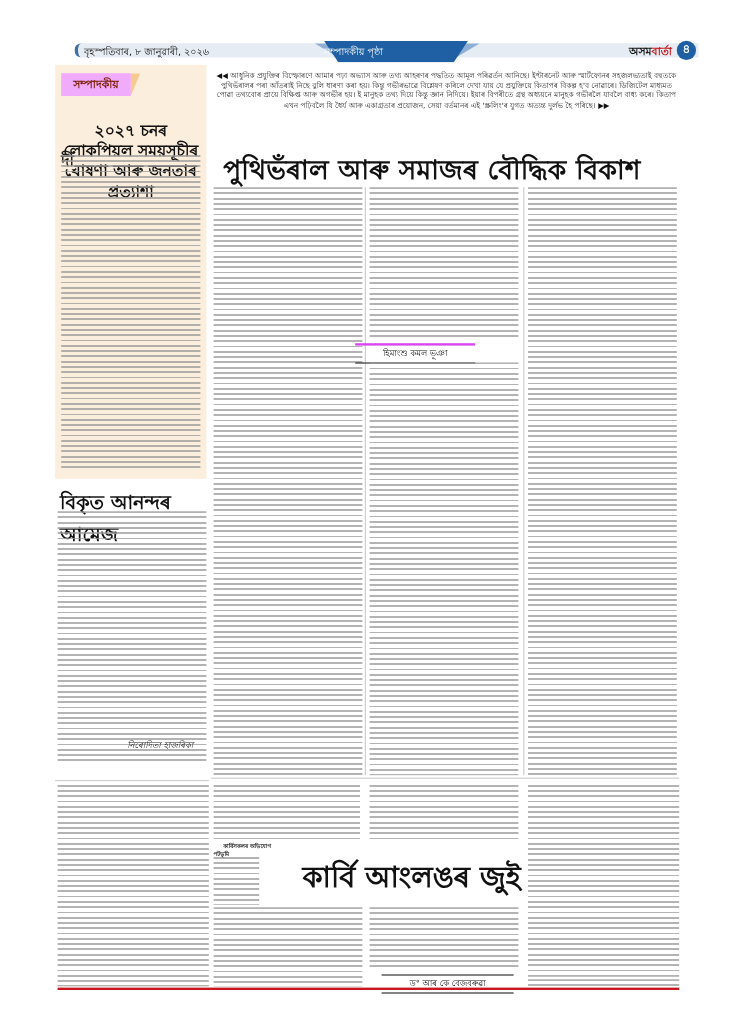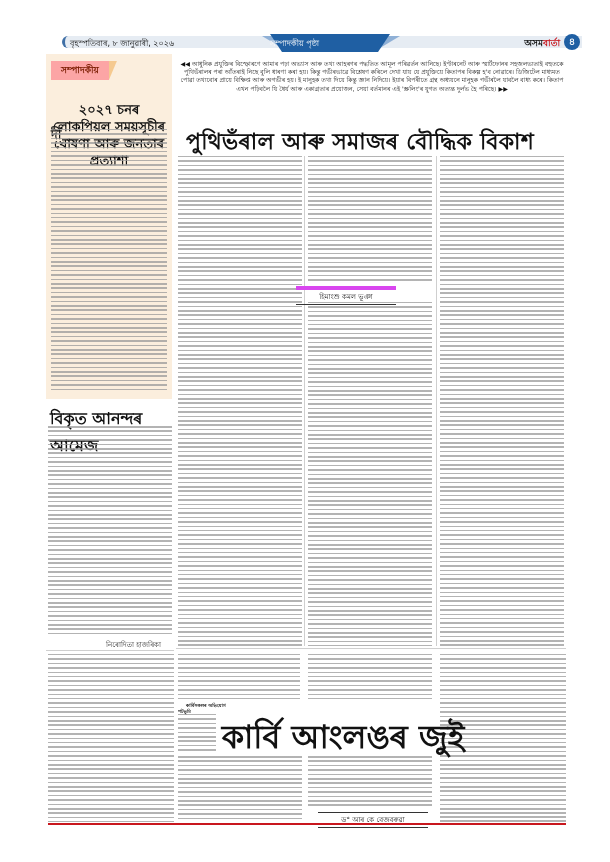--- a/index.html
+++ b/index.html
@@ -15,48 +15,48 @@
   .header-center { position: absolute; left: 208px; top: 0; width: 120px; height: 18px; background: #1f5fa3; clip-path: polygon(0 0, 100% 0, 90% 100%, 10% 100%); }
   .header-center-wings-l { position: absolute; left: 200px; top: 2px; width: 20px; height: 12px; background: #8fb0d6; clip-path: polygon(0 0, 100% 0, 100% 100%); }
   .header-center-wings-r { position: absolute; left: 318px; top: 2px; width: 20px; height: 12px; background: #8fb0d6; clip-path: polygon(0 0, 100% 0, 0 100%); }
   .header-center-label { position: absolute; left: 208px; top: 3px; width: 120px; text-align: left; font-size: 8px; color: #fff; }
   .header-brand { position: absolute; right: 22px; top: 2px; font-size: 9px; font-weight: bold; color: #111; }
   .header-brand .accent { color: #c8171e; }
   .header-page { position: absolute; right: 2px; top: 0; width: 16px; height: 16px; border-radius: 50%; background: #1f5fa3; color: #fff; font-size: 10px; font-weight: bold; text-align: center; line-height: 16px; }
 
   
   .editorial { position: absolute; left: 0; top: 20px; width: 126px; height: 345px; background: #fbeedd; padding: 4px 5px; }
-  .editorial-tag { display: inline-block; background: #fca5a5; color: #7a1c00; font-size: 9px; font-weight: bold; padding: 2px 10px; position: relative; }
+  .editorial-tag { display: inline-block; background: #f0abfc; color: #7a1c00; font-size: 9px; font-weight: bold; padding: 2px 10px; position: relative; }
   .editorial-tag::after { content: ""; position: absolute; right: -8px; top: 0; width: 8px; height: 100%; background: #f5c98f; clip-path: polygon(0 0, 100% 0, 0 100%); }
   .editorial-title { font-size: 13px; line-height: 17px; text-align: center; font-weight: bold; margin-top: 21px; color: #111; }
   .lines { height: 100%; background: repeating-linear-gradient(to bottom, #9a9a9a 0px, #9a9a9a 1.5px, transparent 1.5px, transparent 4.4px); opacity: .75; }
   .editorial-body { position: absolute; left: 5px; top: 75px; width: 116px; height: 262px; }
   .dropcap { float: left; font-size: 13px; font-weight: bold; line-height: 12px; margin-right: 2px; background: #fbeedd; }
 
   
   .left-article-title { position: absolute; left: 4px; top: 372px; width: 122px; font-size: 16px; font-weight: bold; color: #111; }
   .left-article-body { position: absolute; left: 2px; top: 392px; width: 124px; height: 210px; }
-  .left-article-sig { position: absolute; left: 60px; top: 605px; width: 70px; font-size: 7px; color: #222; }
+  .left-article-sig { position: absolute; left: 60px; top: 581px; width: 70px; font-size: 7px; font-style: italic; color: #222; }
 
   
   .lower-left-body { position: absolute; left: 2px; top: 620px; width: 126px; height: 168px; }
 
   
   .quote { position: absolute; left: 132px; top: 26px; width: 388px; font-size: 6.1px; line-height: 8.2px; text-align: center; color: #222; }
   .quote .mark { color: #111; font-weight: bold; }
 
   
   .main-headline { position: absolute; left: 140px; top: 90px; width: 380px; font-size: 22px; font-weight: bold; color: #111; letter-spacing: 0.2px; }
 
   
   .col { position: absolute; }
-  .byline { position: absolute; left: 250px; top: 252px; width: 100px; text-align: center; font-size: 7px; color: #111; border-top: 4px solid #d946ef; border-bottom: 1px solid #333; padding: 1px 0; }
+  .byline { position: absolute; left: 250px; top: 252px; width: 100px; text-align: center; font-size: 7px; color: #111; border-top: 2px solid #d946ef; border-bottom: 1px solid #333; padding: 1px 0; }
 
   
-  .bottom-headline { position: absolute; left: 172px; top: 678px; width: 250px; font-size: 32px; font-weight: bold; color: #111; text-align: center; }
+  .bottom-headline { position: absolute; left: 172px; top: 678px; width: 250px; font-size: 24px; font-weight: bold; color: #111; text-align: center; }
   .bottom-byline { position: absolute; left: 272px; top: 778px; width: 110px; font-size: 7px; text-align: center; color: #111; border-top: 1px solid #333; border-bottom: 1px solid #333; padding: 1px 0; }
   .sub-heading { position: absolute; font-size: 4.6px; font-weight: bold; color: #111; }
 
   .divider-v { position: absolute; width: 1px; background: #cfcfcf; }
   .divider-h { position: absolute; height: 1px; background: #cfcfcf; }
   .footer-rule { position: absolute; left: 2px; top: 789px; width: 518px; height: 2px; background: #c8171e; }
 </style>
 </head>
 <body>
 

